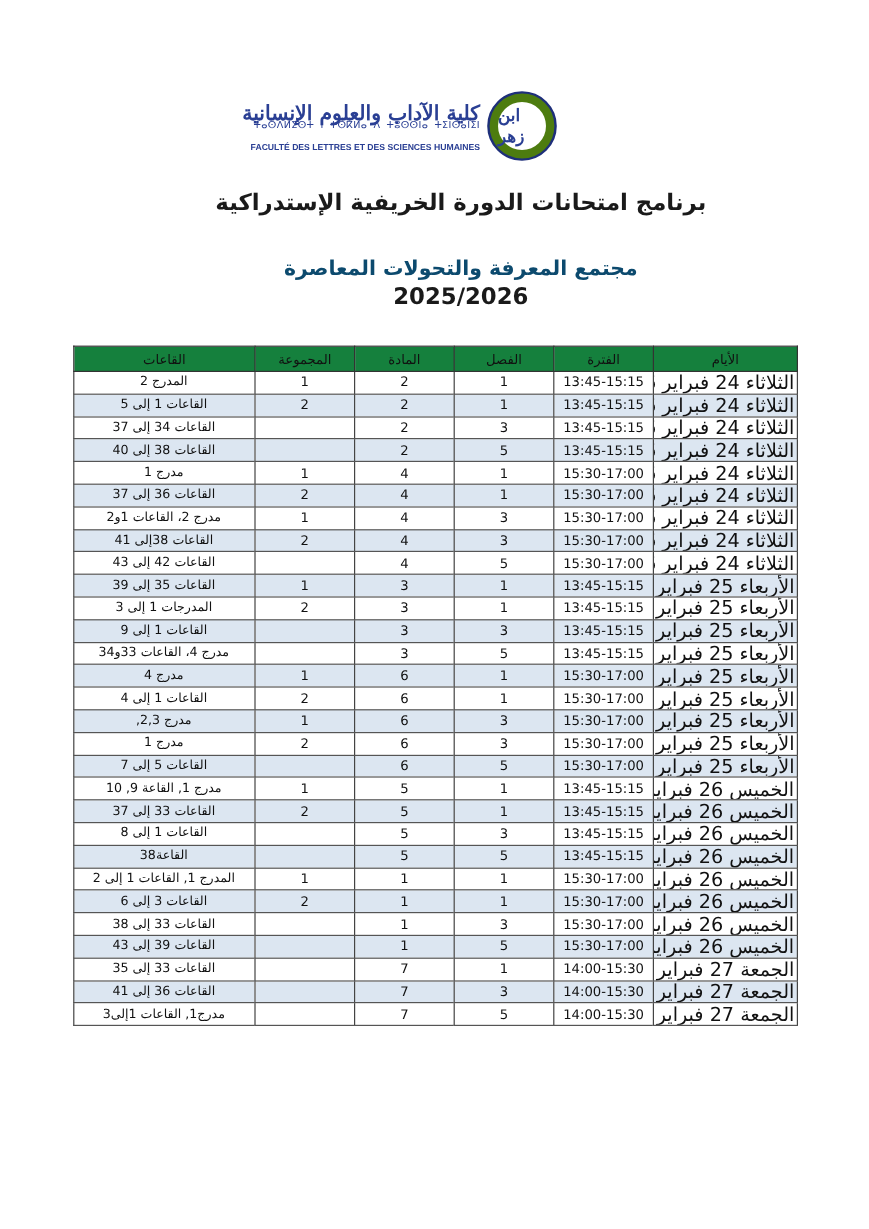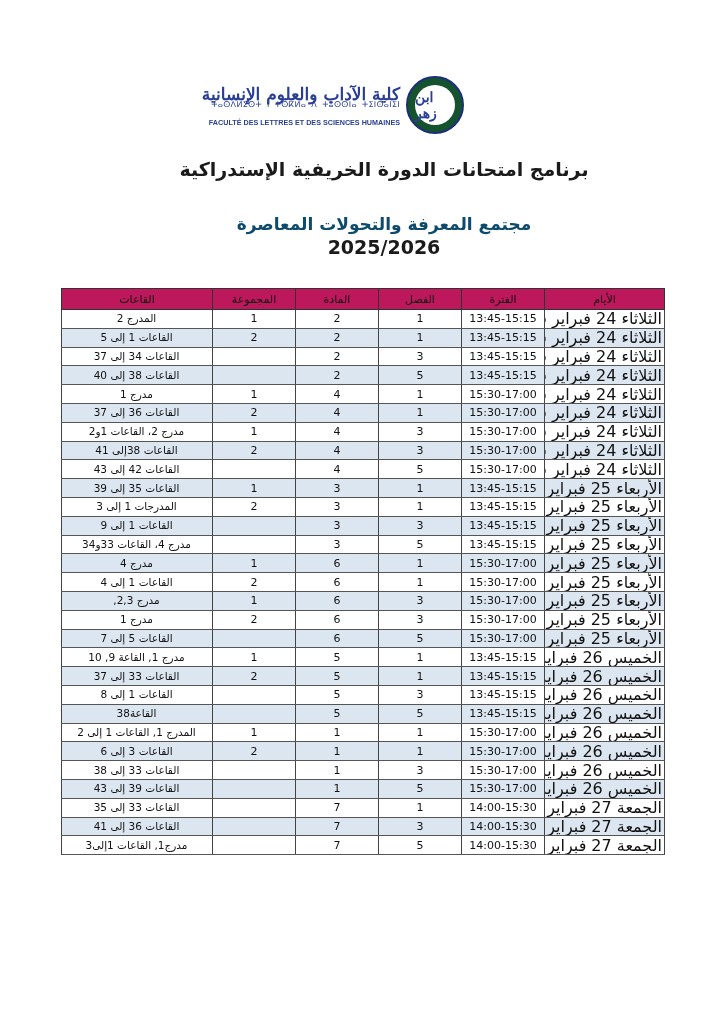--- a/index.html
+++ b/index.html
@@ -5,21 +5,21 @@
   html, body { margin:0; padding:0; }
   body {
     width:724px; height:1024px; background:#ffffff; position:relative; overflow:hidden;
     font-family:"DejaVu Sans", sans-serif; color:#111;
   }
   .logo {
     position:absolute; left:226px; top:76px; width:238px; height:60px;
   }
   .logo .emblem {
     position:absolute; right:0; top:0; width:58px; height:58px; border-radius:50%;
-    background:#14532d; border:2px solid #1e2f7a; box-sizing:border-box;
+    background:#4d7c0f; border:2px solid #1e2f7a; box-sizing:border-box;
     display:flex; align-items:center; justify-content:center;
   }
   .logo .emblem .inner {
     width:40px; height:40px; border-radius:50%; background:#fff;
     display:flex; align-items:center; justify-content:center;
     color:#2a3f94; font-size:14px; font-weight:bold; font-family:"DejaVu Serif", serif;
   }
   .logo .ar {
     position:absolute; right:64px; top:8px; font-size:17px; color:#2a3f94; font-weight:bold;
     direction:rtl; white-space:nowrap; font-family:"DejaVu Serif", serif;
@@ -40,21 +40,21 @@
   .t1 { top:158px; font-size:19px; direction:rtl; color:#1a1a1a; }
   .t2 { top:196px; font-size:19px; color:#1a1a1a;margin-top:40px; }
   .t3 { top:214px; font-size:17px; direction:rtl; color:#0c4a6e; }
 
   table.schedule {
     position:absolute; left:61px; top:288px; width:603px;
     border-collapse:collapse; direction:rtl; table-layout:fixed;
     font-family:"DejaVu Sans", sans-serif; font-size:11px;
   }
   table.schedule th {
-    background:#be185d; color:#111; font-weight:normal; height:20px; padding:0;
+    background:#15803d; color:#111; font-weight:normal; height:20px; padding:0;
     border:1px solid #333; font-size:11px; text-align:center;
   }
   table.schedule td {
     height:17.8px; padding:0 2px; border-top:1px solid #555; border-bottom:1px solid #555;
     border-left:1px solid #444; border-right:1px solid #444;
     text-align:center; white-space:nowrap; overflow:hidden; line-height:17px;
   }
   table.schedule tr.alt td { background:#dce6f1; }
   table.schedule td.day { font-size:16px; padding-right:2px; }
   table.schedule td.room { font-size:10.5px; padding-right:3px; }

